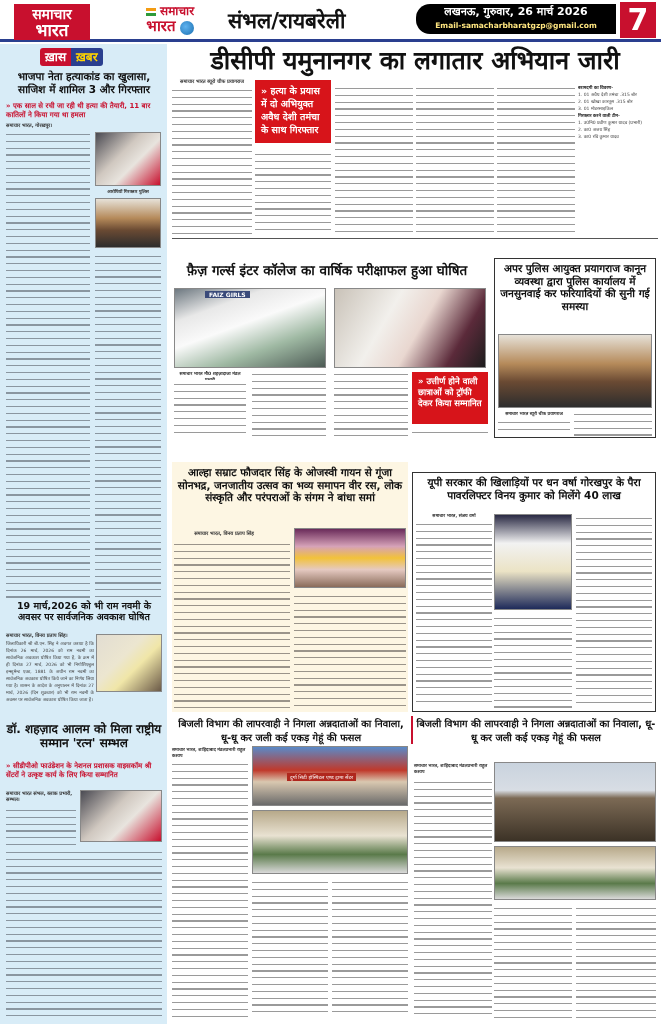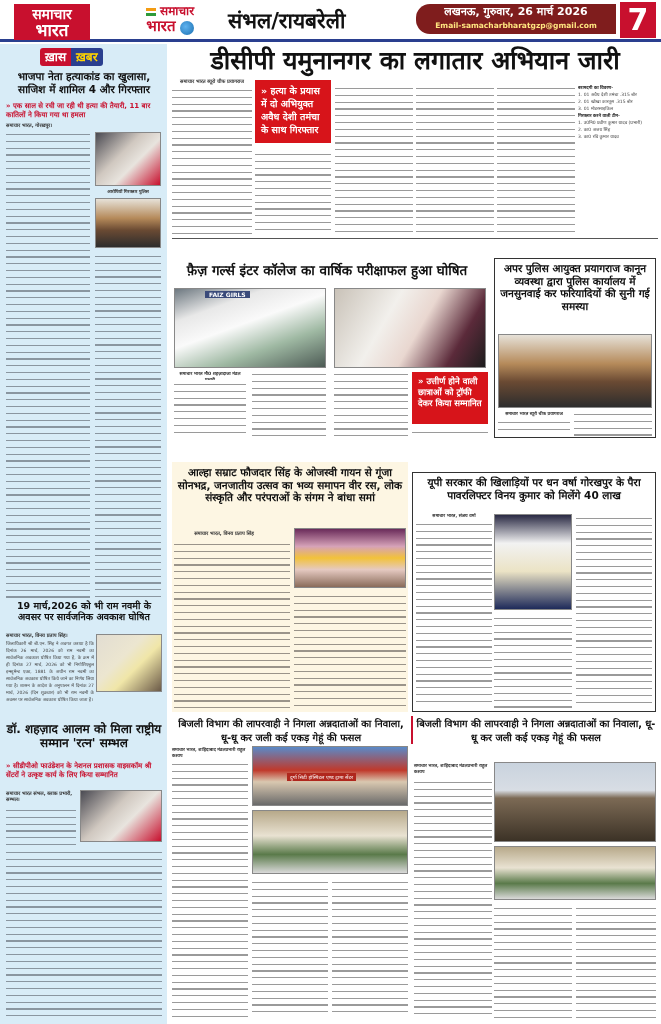--- a/index.html
+++ b/index.html
@@ -7,21 +7,21 @@
 body{font-family:"DejaVu Sans",sans-serif;color:#111;position:relative}
 .abs{position:absolute}
 .masthead{left:0;top:0;width:661px;height:42px;background:#fff;border-bottom:3px solid #2a3f8f}
 .logo1{left:14px;top:4px;width:76px;height:36px;background:#c8102e;color:#fff;font-weight:bold;text-align:center;line-height:16px;font-size:14px;padding-top:2px}
 .logo1 span{display:block}
 .logo1 .l2{font-size:17px}
 .logo2{left:122px;top:4px;width:96px;height:34px;color:#c8102e;font-weight:bold;font-size:12px;line-height:15px;text-align:center}
 .logo2 .globe{display:inline-block;width:14px;height:14px;border-radius:50%;background:radial-gradient(circle at 40% 40%,#5fb3f0,#1a6fb0);vertical-align:middle}
 .logo2 .flag{display:inline-block;width:10px;height:8px;background:linear-gradient(#f39c12 33%,#fff 33%,#fff 66%,#2e9b3a 66%);vertical-align:middle}
 .section-title{left:228px;top:6px;font-size:21px;font-weight:bold;color:#111;font-family:"DejaVu Sans",sans-serif}
-.datebar{left:416px;top:4px;width:200px;height:30px;background:#7f1d1d;border-radius:14px 0 0 14px;color:#fff;text-align:center}
+.datebar{left:416px;top:4px;width:200px;height:30px;background:#000000;border-radius:14px 0 0 14px;color:#fff;text-align:center}
 .datebar .d{font-size:11px;font-weight:bold;line-height:16px;display:block}
 .datebar .e{font-size:7.5px;font-weight:bold;color:#ffe680;display:block;line-height:11px}
 .pagenum{left:620px;top:2px;width:36px;height:36px;background:#c8102e;color:#fff;font-size:30px;font-weight:bold;text-align:center;line-height:36px}
 .leftcol{left:0;top:44px;width:167px;height:980px;background:#d8ecf7}
 .khas{left:40px;top:48px;width:86px;height:18px;font-weight:bold;font-size:12px;line-height:18px}
 .khas .a{display:inline-block;background:#c8102e;color:#fff;padding:0 5px;border-radius:3px 0 0 3px}
 .khas .b{display:inline-block;background:#2a3f8f;color:#ffd400;padding:0 5px;border-radius:0 3px 3px 0}
 .hl{font-weight:bold;color:#111;text-align:center;line-height:1.2}
 .redsub{color:#c8102e;font-size:7px;font-weight:bold;line-height:1.3}
 .bodytext{font-size:4.5px;line-height:7px;color:#444;text-align:justify;overflow:hidden}
@@ -63,21 +63,21 @@
 <div class="abs datebar">
   <span class="d">लखनऊ, गुरुवार, 26 मार्च 2026</span>
   <span class="e">Email-samacharbharatgzp@gmail.com</span>
 </div>
 <div class="abs pagenum">7</div>
 
 <div class="abs leftcol"></div>
 <div class="abs khas">
   <span class="a">ख़ास</span><span class="b">ख़बर</span>
 </div>
-<div class="abs hl" style="left:8px;top:70px;width:152px;font-size:10.5px">भाजपा नेता हत्याकांड का खुलासा, साजिश में शामिल 4 और गिरफ्तार</div>
+<div class="abs hl" style="left:8px;top:70px;width:152px;font-size:10.5px">भाजपा नेता हत्याकांड का खुलासा, साजिश में शामिल 3 और गिरफ्तार</div>
 <div class="abs redsub" style="left:6px;top:102px;width:156px">» एक साल से रची जा रही थी हत्या की तैयारी, 11 बार कातिलों ने किया गया था हमला</div>
 <div class="abs byline" style="left:6px;top:122px;width:80px;text-align:left">समाचार भारत, गोरखपुर।</div>
 <div class="abs filler blue" style="left:6px;top:130px;width:84px;height:470px"></div>
 <div class="abs photo p-group" style="left:95px;top:132px;width:66px;height:54px"></div>
 <div class="abs byline" style="left:95px;top:188px;width:66px;font-size:4.5px">आरोपियों गिरफ्तार पुलिस</div>
 <div class="abs photo p-office" style="left:95px;top:198px;width:66px;height:50px"></div>
 <div class="abs filler blue" style="left:95px;top:252px;width:66px;height:346px"></div>
 
 <div class="abs hl" style="left:6px;top:600px;width:156px;font-size:9.5px">19 मार्च,2026 को भी राम नवमी के अवसर पर सार्वजनिक अवकाश घोषित</div>
 <div class="abs byline" style="left:6px;top:632px;width:90px;text-align:left">समाचार भारत, विनय प्रताप सिंह।</div>

